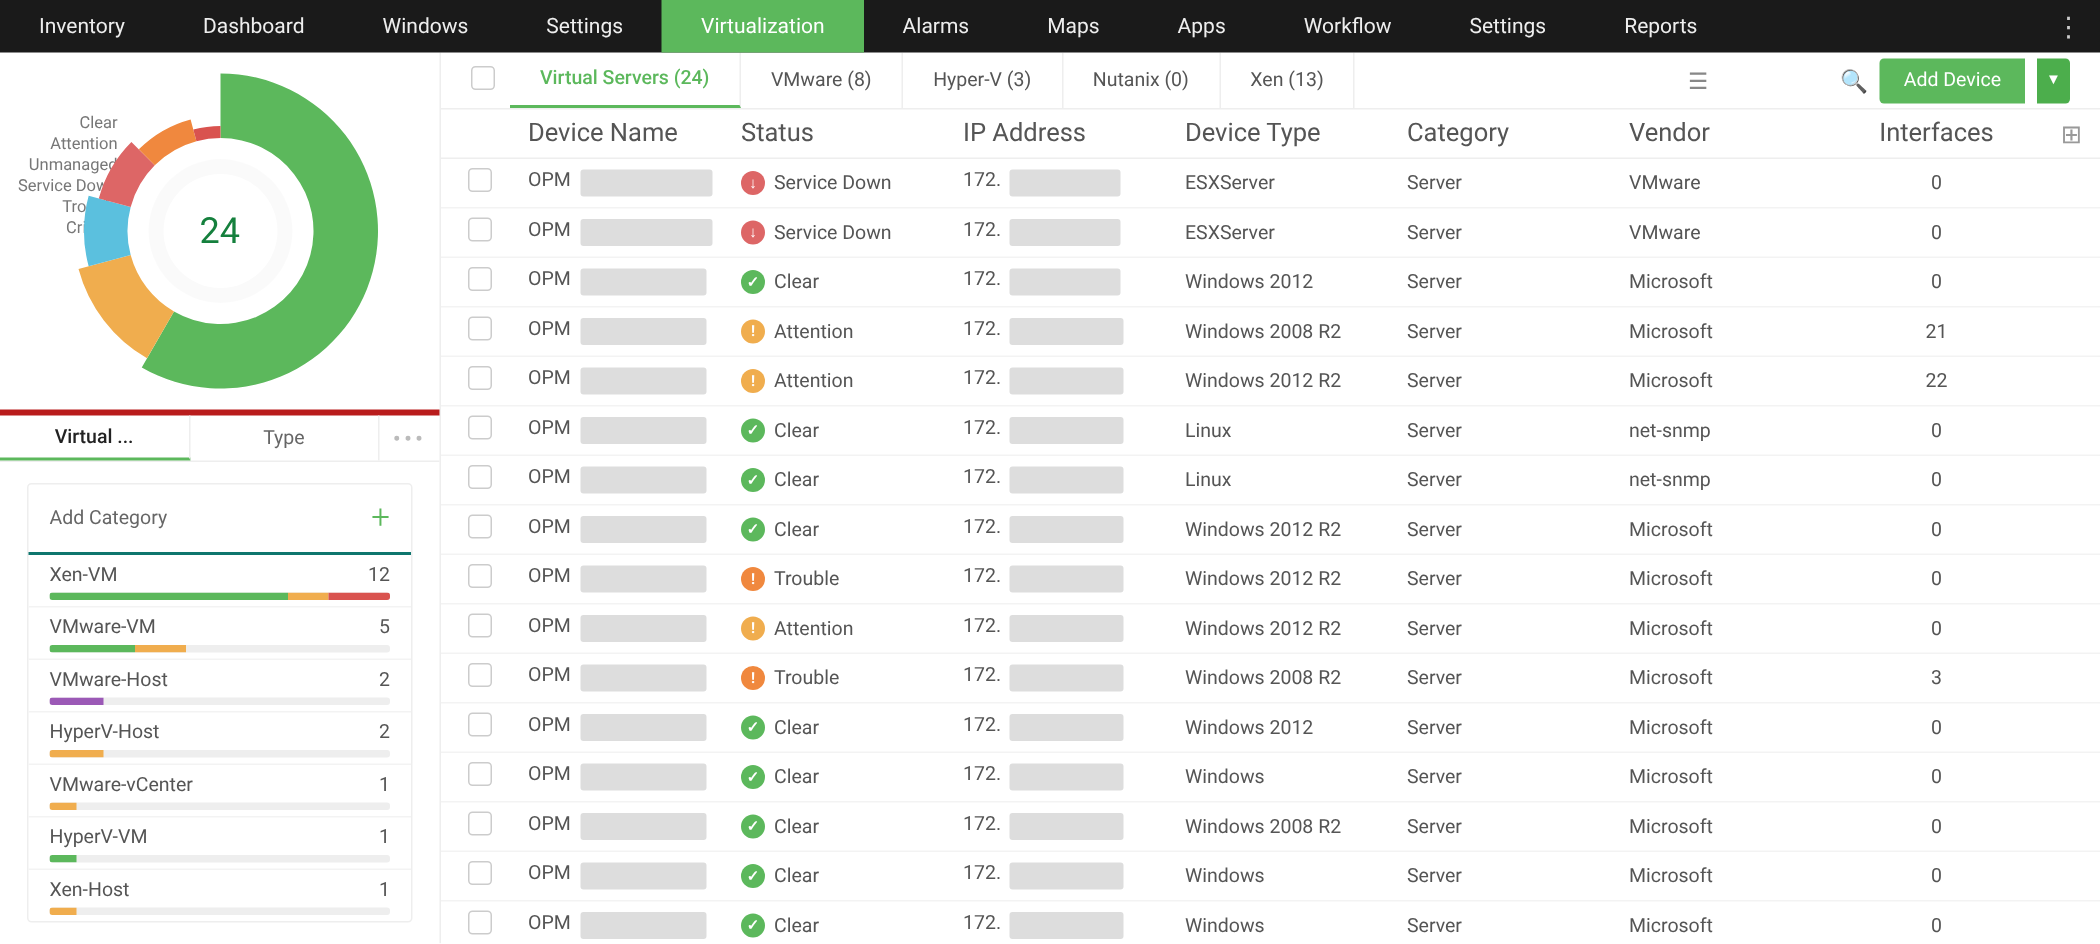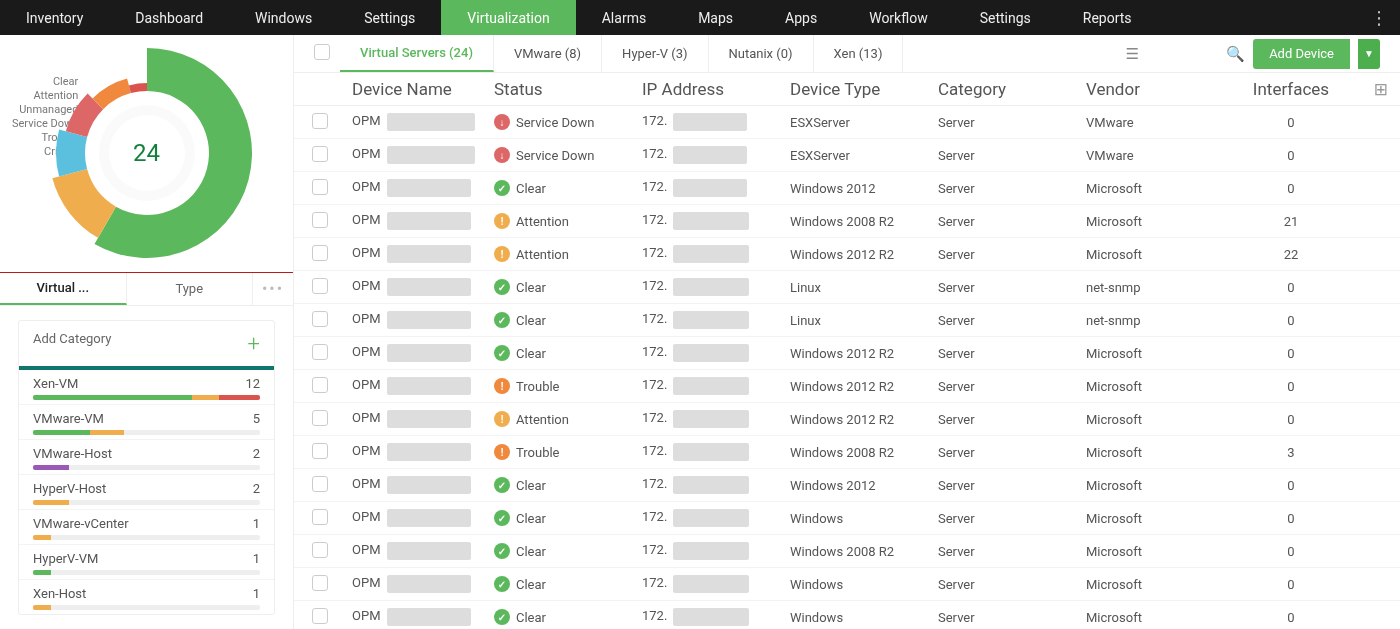--- a/index.html
+++ b/index.html
@@ -9,26 +9,26 @@
 .topnav-item.active{background:#5cb85c;color:#fff}
 .kebab{margin-left:auto;padding:0 12px;display:flex;align-items:center;color:#ccc;font-size:18px;cursor:pointer}
 .main{display:flex;height:594px}
 .sidebar{width:294px;border-right:1px solid #eee;display:flex;flex-direction:column}
 .donut-wrap{position:relative;height:280px;display:flex;align-items:center;justify-content:center}
 .donut{position:relative;width:220px;height:220px}
 .donut svg{position:absolute;top:0;left:0}
 .donut-center{position:absolute;left:50%;top:50%;transform:translate(-50%,-50%);width:76px;height:76px;border-radius:50%;background:#fff;box-shadow:0 0 0 10px rgba(0,0,0,0.02);display:flex;align-items:center;justify-content:center;font-size:24px;color:#15803d}
 .legend{position:absolute;left:12px;top:40px;font-size:11px;color:#777;text-align:right;line-height:14px}
 .legend div{white-space:nowrap}
-.side-tabs{display:flex;align-items:center;border-top:1px solid #b91c1c;border-bottom:1px solid #eee;height:40px}
+.side-tabs{display:flex;align-items:center;border-top:4px solid #b91c1c;border-bottom:1px solid #eee;height:40px}
 .side-tab{flex:1;text-align:center;font-size:13px;color:#666;display:flex;align-items:center;justify-content:center;height:100%;cursor:pointer;border-right:1px solid #eee;overflow:hidden;text-overflow:ellipsis;white-space:nowrap}
 .side-tab.active{color:#222;border-bottom:2px solid #5cb85c;font-weight:500}
 .side-more{width:40px;display:flex;align-items:center;justify-content:center;color:#bbb;letter-spacing:2px;cursor:pointer}
 .cat-panel{margin:14px 18px;border:1px solid #eee;border-radius:3px}
-.cat-add{display:flex;align-items:flex-start;justify-content:space-between;padding:10px 14px;font-size:13px;color:#666;border-bottom:4px solid #0f766e}
+.cat-add{display:flex;align-items:center;justify-content:space-between;padding:10px 14px;font-size:13px;color:#666;border-bottom:2px solid #0f766e}
 .cat-plus{color:#5cb85c;font-size:22px;font-weight:300;cursor:pointer}
 .cat-row{padding:6px 14px 4px;border-bottom:1px solid #f3f3f3}
 .cat-row:last-child{border-bottom:none}
 .cat-head{display:flex;justify-content:space-between;font-size:13px;color:#555;margin-bottom:4px}
 .cat-bar{height:5px;border-radius:2px;background:#eee;overflow:hidden;display:flex}
 .cat-seg{height:100%}
 .content{flex:1;display:flex;flex-direction:column;overflow:hidden}
 .tabbar{display:flex;align-items:center;height:38px;border-bottom:1px solid #eee;padding:0 10px}
 .check-all{padding:0 10px}
 .chk{width:16px;height:16px;border:1.5px solid #ccc;border-radius:3px;display:inline-block;cursor:pointer}

